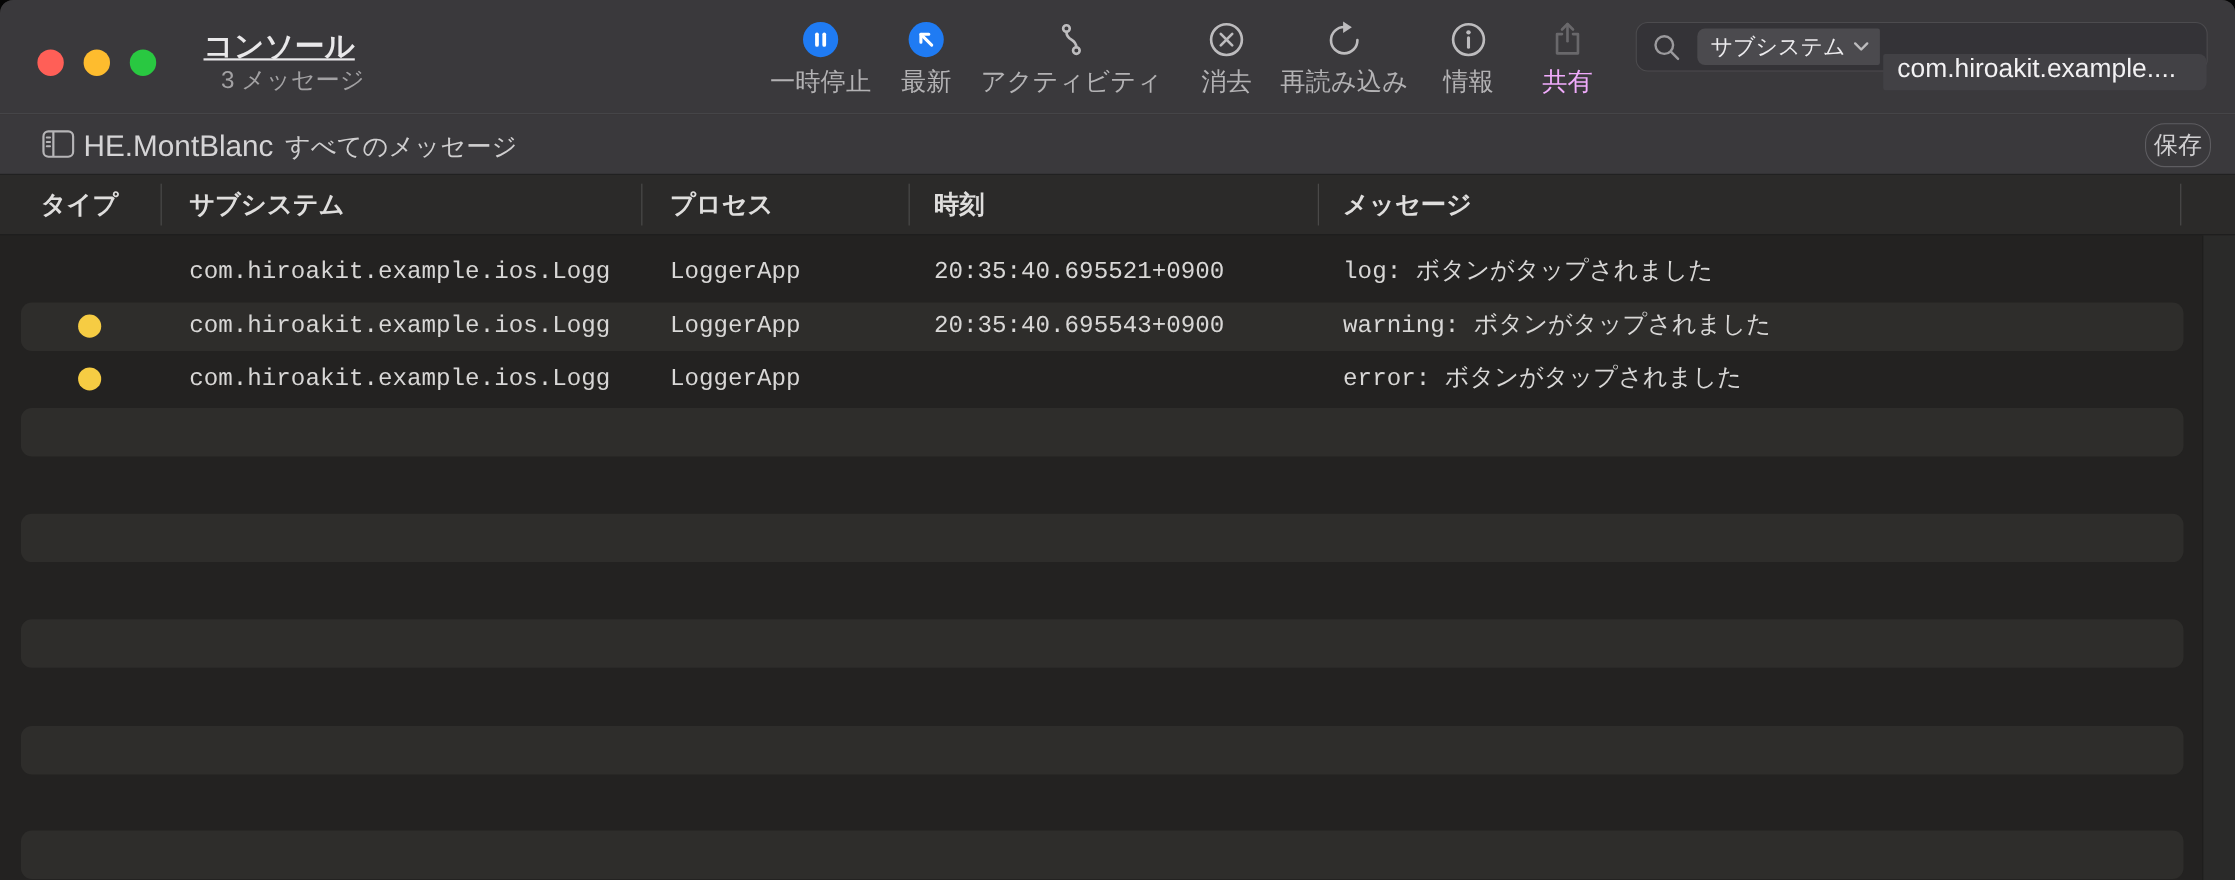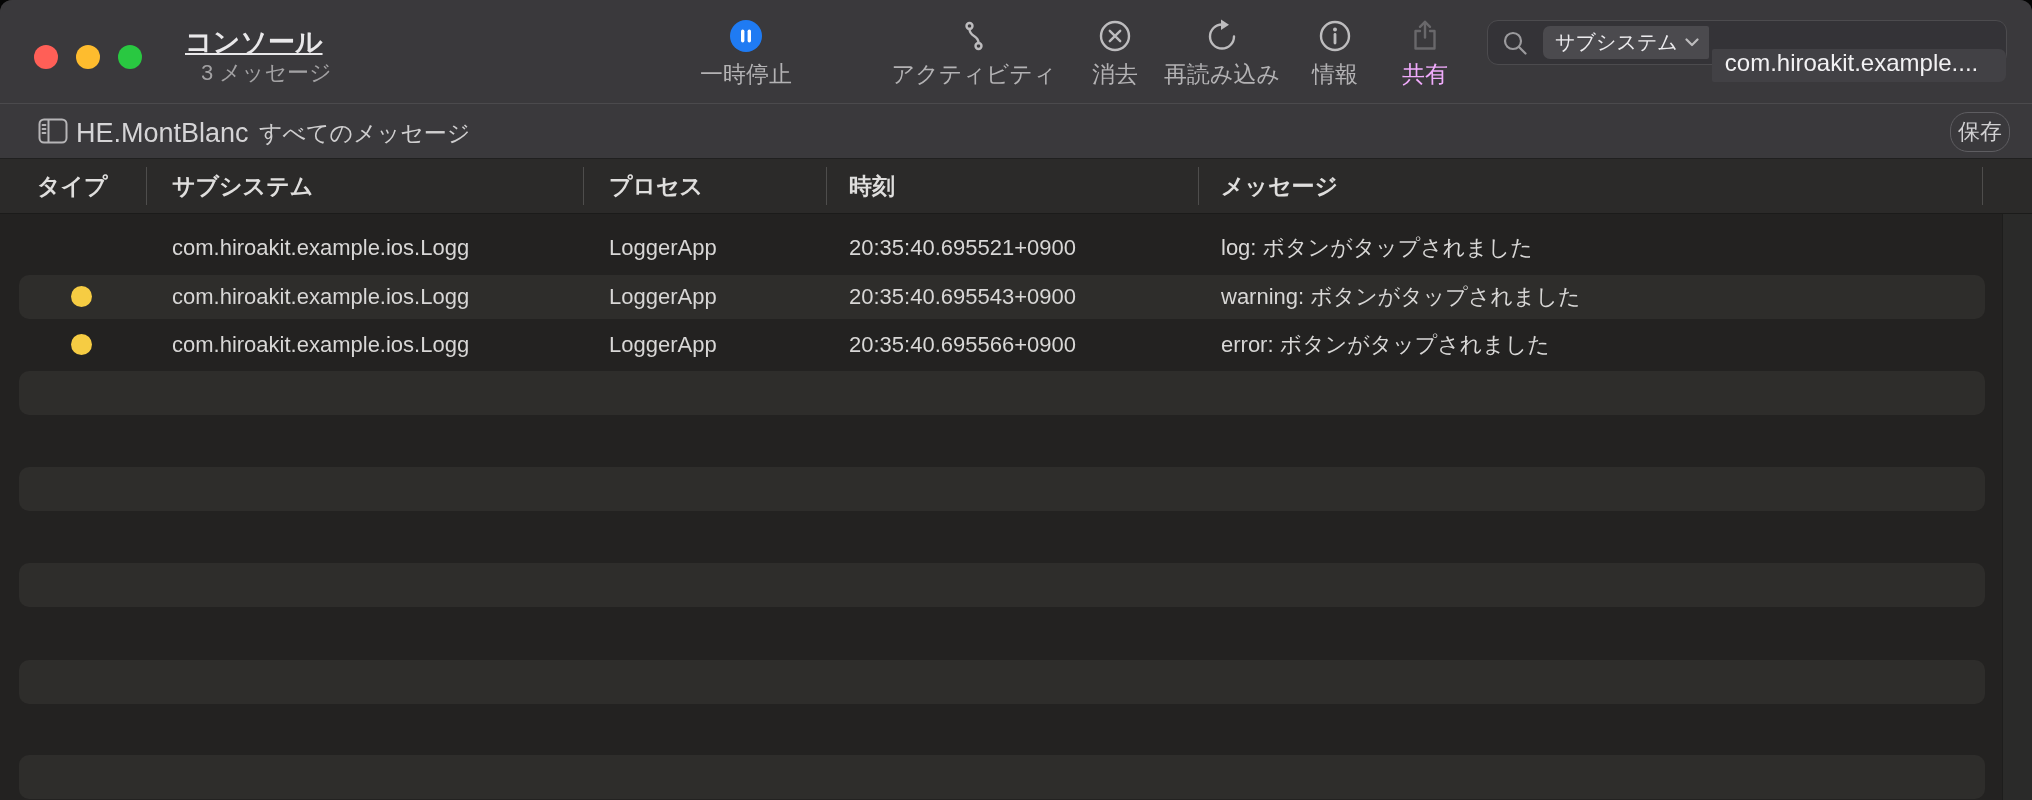--- a/index.html
+++ b/index.html
@@ -48,21 +48,21 @@
   .thead{position:absolute;left:0;top:159px;width:100%;height:54px;background:#2b2a29;border-bottom:1px solid #1b1b1a;}
   .th{position:absolute;top:0;height:54px;line-height:54px;font-size:23px;font-weight:700;color:#dfdedd;white-space:nowrap;}
   .th-type{left:37px;} .th-subsystem{left:172px;} .th-process{left:609px;} .th-time{left:849px;} .th-message{left:1221px;}
   .th-sep{position:absolute;top:8px;width:1px;height:38px;background:#4e4d4c;}
   
   .tbody{position:absolute;left:0;top:214px;width:100%;height:586px;background:#232221;}
   .gutter{position:absolute;left:2002px;top:0;width:30px;height:100%;background:#2a2a29;border-left:1px solid #1d1d1c;}
   .stripe{position:absolute;left:19px;width:1966px;height:44px;border-radius:10px;background:#2e2d2b;}
   .s1{top:61px;} .s2{top:157px;} .s3{top:253px;} .s4{top:349px;} .s5{top:446px;} .s6{top:541px;}
   .log-row{position:absolute;left:0;width:2002px;height:44px;line-height:44px;
-    font-family:Liberation Sans, sans-serif;font-size:22px;color:#d8d7d6;}
+    font-family:Liberation Mono, monospace;font-size:22px;color:#d8d7d6;}
   .r1{top:12px;} .r2{top:61px;} .r3{top:109px;}
   .cell{position:absolute;top:0;white-space:nowrap;}
   .c-sub{left:172px;} .c-proc{left:609px;} .c-time{left:849px;} .c-msg{left:1221px;}
   .type-dot{position:absolute;left:71px;top:11px;width:21px;height:21px;border-radius:50%;background:#f6cc43;}
 </style>
 </head>
 <body>
 
 <div class="window">
 
@@ -78,20 +78,30 @@
       <div class="tb-ico">
         <svg width="36" height="36" viewBox="0 0 36 36">
           <circle cx="18" cy="18" r="16" fill="#1f7bf3"></circle>
           <rect x="13" y="11.5" width="3.4" height="13" rx="1.7" fill="#fff"></rect>
           <rect x="19.6" y="11.5" width="3.4" height="13" rx="1.7" fill="#fff"></rect>
         </svg>
       </div>
       <div class="tb-label">一時停止</div>
     </div>
 
+    <div class="tb-item" style="left:752px">
+      <div class="tb-ico">
+        <svg width="36" height="36" viewBox="0 0 36 36">
+          <circle cx="18" cy="18" r="16" fill="#1f7bf3"></circle>
+          <path d="M13.2 13.2 L23 23" stroke="#fff" stroke-width="2.8" stroke-linecap="round" fill="none"></path>
+          <path d="M13.2 20.4 L13.2 13.2 L20.4 13.2" stroke="#fff" stroke-width="2.8" stroke-linecap="round" stroke-linejoin="round" fill="none"></path>
+        </svg>
+      </div>
+      <div class="tb-label">最新</div>
+    </div>
 
     <div class="tb-item" style="left:884px">
       <div class="tb-ico">
         <svg width="36" height="36" viewBox="0 0 36 36">
           <circle class="stroke-ico" cx="13.5" cy="8" r="3"></circle>
           <circle class="stroke-ico" cx="22.5" cy="28" r="3"></circle>
           <path class="stroke-ico" d="M13.5 11 C13.5 19.5 22.5 16.5 22.5 25"></path>
         </svg>
       </div>
       <div class="tb-label">アクティビティ</div>
@@ -205,20 +215,19 @@
       <span class="cell c-sub">com.hiroakit.example.ios.Logg</span>
       <span class="cell c-proc">LoggerApp</span>
       <span class="cell c-time">20:35:40.695543+0900</span>
       <span class="cell c-msg">warning: ボタンがタップされました</span>
     </div>
 
     <div class="log-row r3">
       <span class="type-dot"></span>
       <span class="cell c-sub">com.hiroakit.example.ios.Logg</span>
       <span class="cell c-proc">LoggerApp</span>
-      <span class="cell c-time">20:35:40.695566+0900</span>
       <span class="cell c-msg">error: ボタンがタップされました</span>
     </div>
 
     <div class="gutter"></div>
   </div>
 
 </div>
 
 </body></html>

